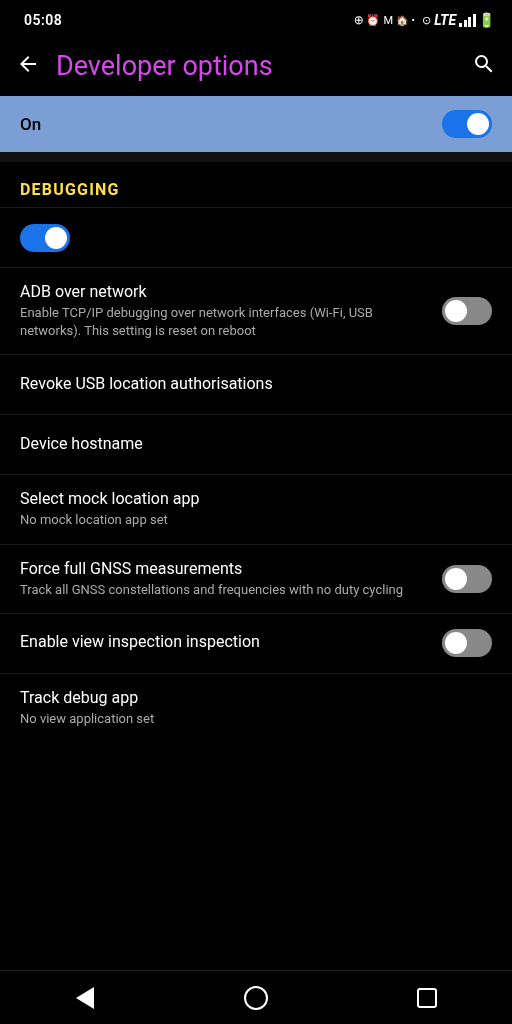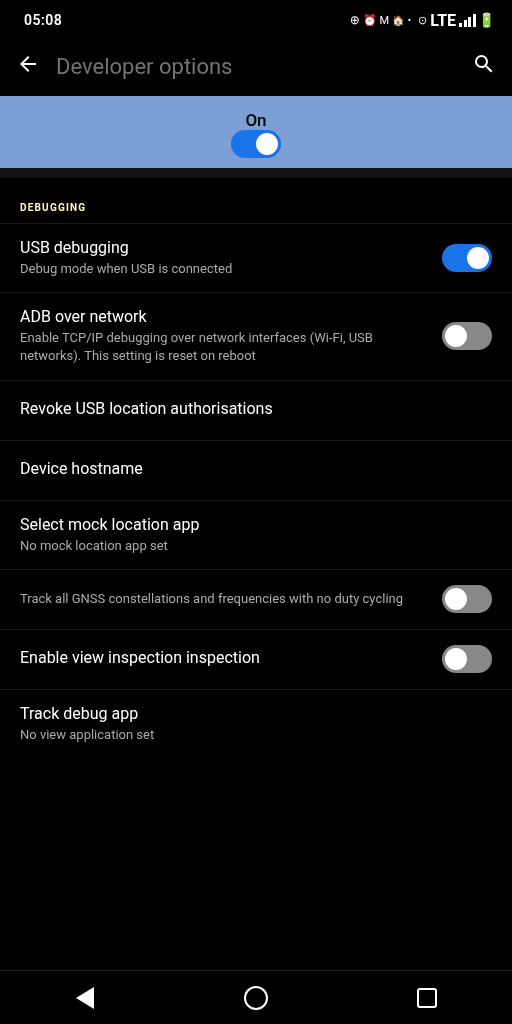--- a/index.html
+++ b/index.html
@@ -41,39 +41,38 @@
     }
     .app-bar-back {
       font-size: 22px;
       color: #fff;
       cursor: pointer;
       margin-right: 16px;
       flex-shrink: 0;
     }
     .app-bar-title {
       flex: 1;
-      font-size: 22px;
+      font-size: 27px;
       font-weight: 400;
-      color: #737373;
+      color: #d946ef;
     }
     .app-bar-search {
       font-size: 22px;
       color: #fff;
       cursor: pointer;
     }
 
     
     .on-toggle-row {
       background: #7B9FD4;
       display: flex;
       align-items: center;
       justify-content: space-between;
       padding: 14px 20px;
-      height: 72px;
-      flex-direction: column;
+      height: 56px;
     }
     .on-label {
       font-size: 17px;
       color: #000;
       font-weight: 500;
     }
 
     
     .toggle {
       width: 50px;
@@ -106,23 +105,23 @@
       height: 10px;
       background: #111;
     }
 
     
     .section-header {
       padding: 18px 20px 8px 20px;
       background: #000;
     }
     .section-header-text {
-      font-size: 10px;
+      font-size: 16px;
       font-weight: 700;
-      color: #fef9c3;
+      color: #fde047;
       letter-spacing: 1.2px;
       text-transform: uppercase;
     }
 
     
     .settings-item {
       display: flex;
       align-items: center;
       justify-content: space-between;
       padding: 14px 20px;
@@ -228,21 +227,21 @@
   <span class="status-left">05:08</span>
   <div class="status-icons-group">
 
     <span style="font-size:12px; color:#fff;">⊕</span>
     <span style="font-size:11px; color:#fff;">⏰</span>
     <span style="font-size:11px; color:#fff;">M</span>
     <span style="font-size:10px; color:#fff;">🏠</span>
     <span style="font-size:10px; color:#fff; margin-right:4px;">•</span>
 
     <span style="font-size:11px; color:#fff;">⊙</span>
-    <span style="font-size:16px; font-weight:700; color:#fff;">LTE</span>
+    <span style="font-size:14px; font-weight:700; color:#fff;font-style:italic;">LTE</span>
 
     <div class="signal-bar-group">
       <div class="signal-bar" style="height:4px;"></div>
       <div class="signal-bar" style="height:7px;"></div>
       <div class="signal-bar" style="height:10px;"></div>
       <div class="signal-bar" style="height:13px;"></div>
     </div>
 
     <span style="font-size:14px; color:#fff;">🔋</span>
   </div>
@@ -271,24 +270,20 @@
 
 <div class="content-scroll">
 
   <div class="section-divider"></div>
 
   <div class="section-header">
     <span class="section-header-text">DEBUGGING</span>
   </div>
 
   <div class="settings-item">
-    <div class="settings-item-text">
-      <div class="settings-item-title">USB debugging</div>
-      <div class="settings-item-subtitle">Debug mode when USB is connected</div>
-    </div>
     <div class="settings-item-control">
       <div class="toggle on">
         <div class="toggle-thumb"></div>
       </div>
     </div>
   </div>
 
   <div class="settings-item">
     <div class="settings-item-text">
       <div class="settings-item-title">ADB over network</div>
@@ -315,20 +310,21 @@
 
   <div class="settings-item">
     <div class="settings-item-text">
       <div class="settings-item-title">Select mock location app</div>
       <div class="settings-item-subtitle">No mock location app set</div>
     </div>
   </div>
 
   <div class="settings-item">
     <div class="settings-item-text">
+      <div class="settings-item-title">Force full GNSS measurements</div>
       <div class="settings-item-subtitle">Track all GNSS constellations and frequencies with no duty cycling</div>
     </div>
     <div class="settings-item-control">
       <div class="toggle off">
         <div class="toggle-thumb"></div>
       </div>
     </div>
   </div>
 
   <div class="settings-item">

